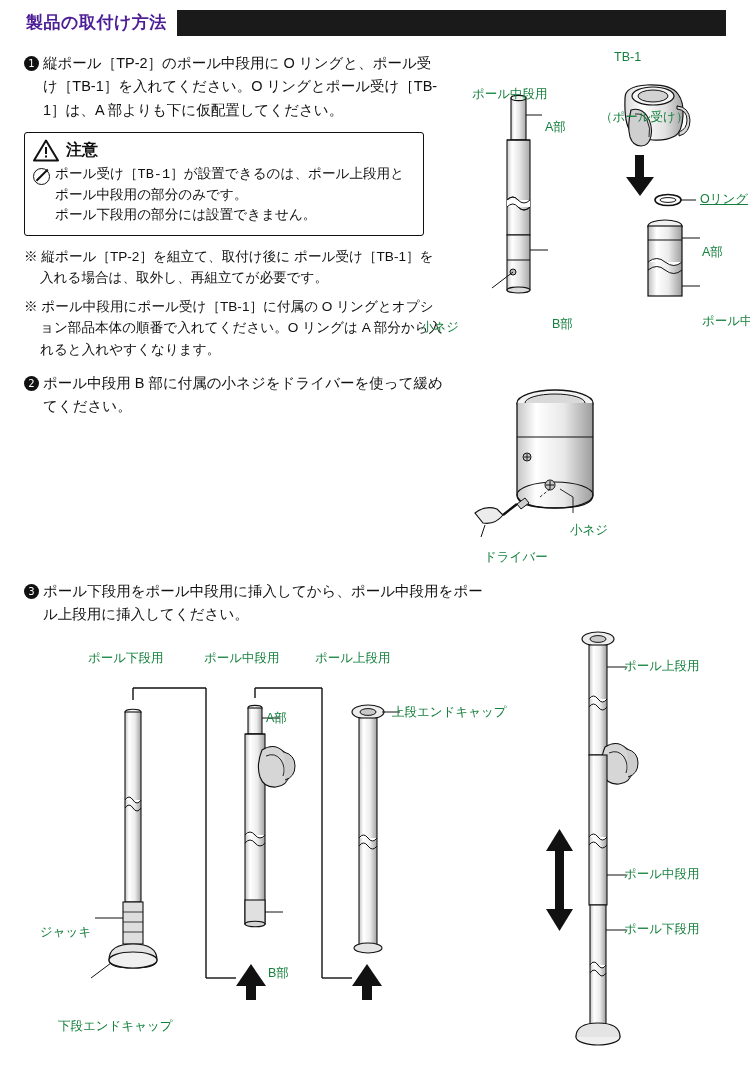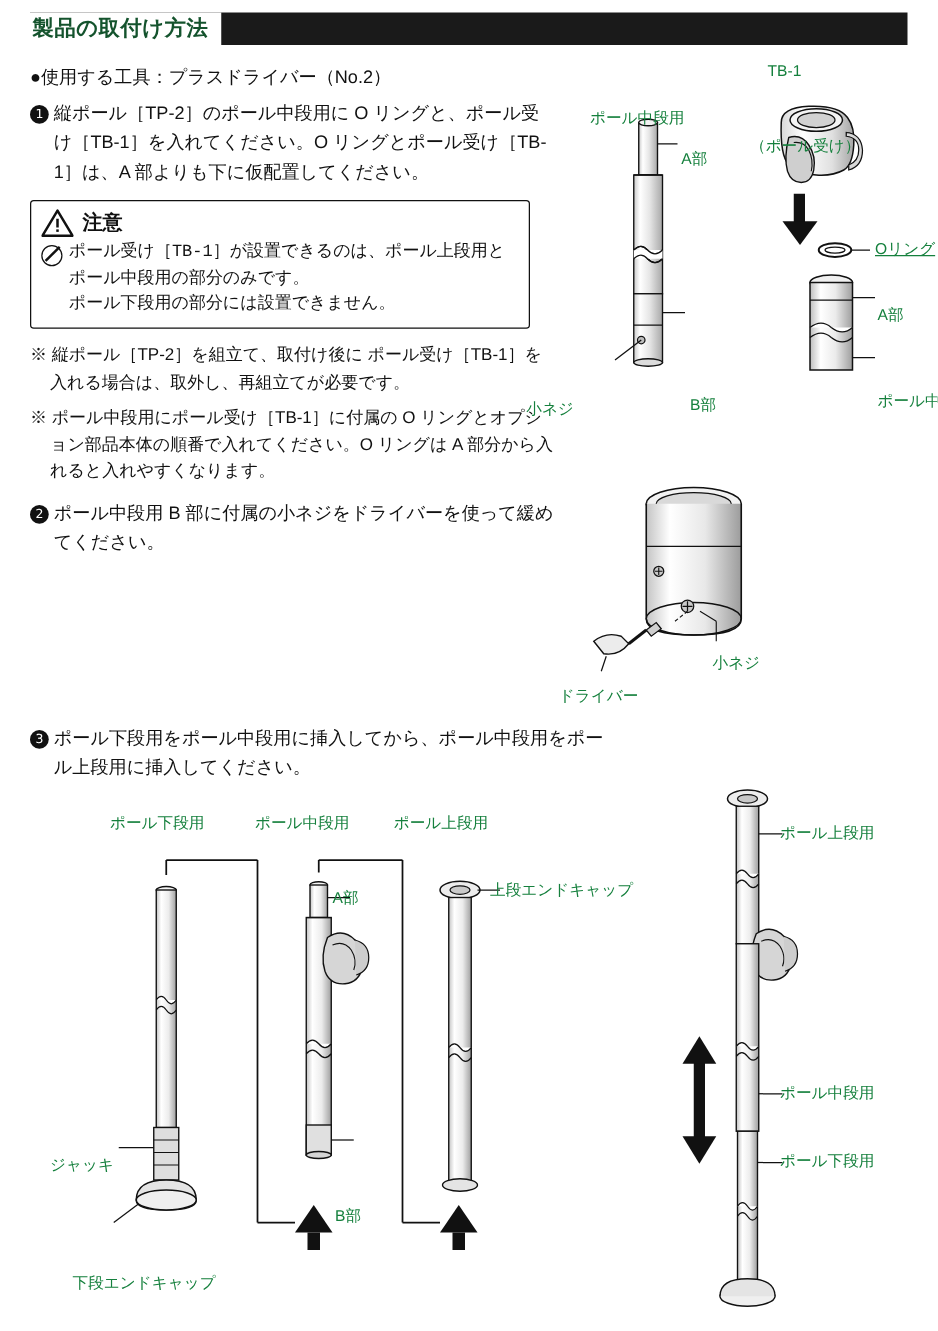--- a/index.html
+++ b/index.html
@@ -27,21 +27,21 @@
     left: 24px;
     top: 10px;
     width: 702px;
     height: 26px;
     background: #1a1a1a;
     display: flex;
     align-items: center;
   }
   .header-title {
     background: #ffffff;
-    color: #14532d;
+    color: #4c1d95;
     font-weight: bold;
     font-size: 17px;
     padding: 2px 10px 2px 2px;
     letter-spacing: 0.5px;
     line-height: 22px;
   }
 
   
   .left-col {
     position: absolute;
@@ -167,21 +167,20 @@
 <body>
 
 <div class="page">
 
   <div class="header">
     <div class="header-title">製品の取付け方法</div>
   </div>
 
   <div class="left-col">
 
-    <div class="tool-line">●使用する工具：プラスドライバー（No.2）</div>
 
     <div class="step">
       <div class="num-circle">1</div>
       <div class="step-text">縦ポール［TP-2］のポール中段用に O リングと、ポール受け［TB-1］を入れてください。O リングとポール受け［TB-1］は、A 部よりも下に仮配置してください。</div>
     </div>
 
     <div class="caution">
       <div class="caution-head">
         <svg class="warn-tri" viewBox="0 0 26 23">
           <path d="M13 1.5 L25 21.5 L1 21.5 Z" fill="none" stroke="#111" stroke-width="2" stroke-linejoin="round"></path>
@@ -327,21 +326,21 @@
     <line x1="118" y1="112" x2="118" y2="128" stroke="#111" stroke-width="0.9"></line>
 
     <g>
       <path d="M20 128 q10 -8 22 -4 l6 6 q-8 10 -20 8 Z" fill="#ececec" stroke="#111" stroke-width="1.1"></path>
       <path d="M48 130 L62 119" stroke="#111" stroke-width="2.4"></path>
       <path d="M62 119 l8 -6 l4 5 l-8 6 Z" fill="#cfcfcf" stroke="#111" stroke-width="1"></path>
       <line x1="30" y1="140" x2="26" y2="152" stroke="#111" stroke-width="1"></line>
     </g>
   </svg>
 
-  <div class="lbl" style="left:447px; top:550px;">ドライバー</div>
+  <div class="lbl" style="left:484px; top:550px;">ドライバー</div>
   <div class="lbl" style="left:570px; top:523px;">小ネジ</div>
 
   <svg class="fig" style="left:30px; top:660px;" width="430" height="400" viewBox="0 0 430 400">
     <defs>
       <linearGradient id="pg3" x1="0" y1="0" x2="1" y2="0">
         <stop offset="0%" stop-color="#c4c4c4"></stop>
         <stop offset="25%" stop-color="#ffffff"></stop>
         <stop offset="62%" stop-color="#ececec"></stop>
         <stop offset="100%" stop-color="#a0a0a0"></stop>
       </linearGradient>

